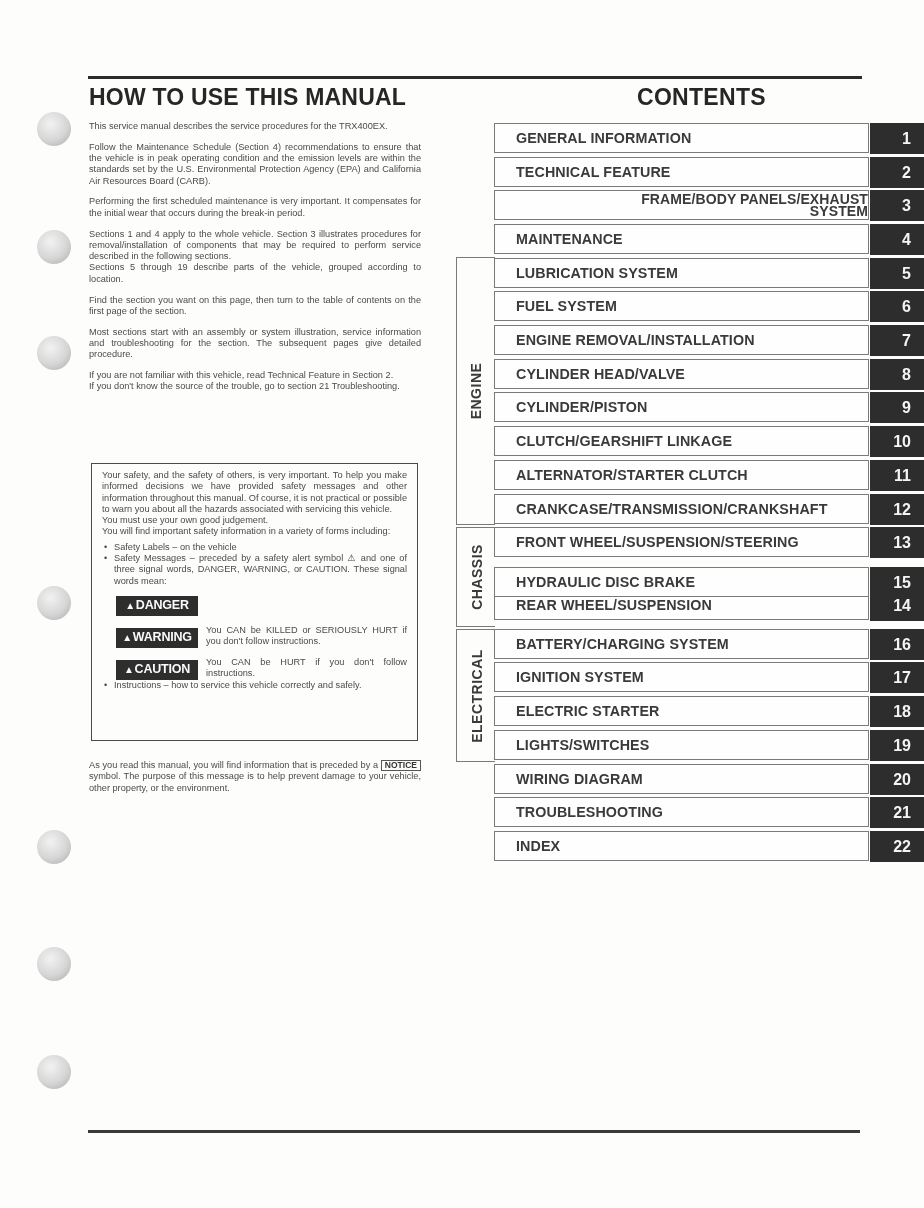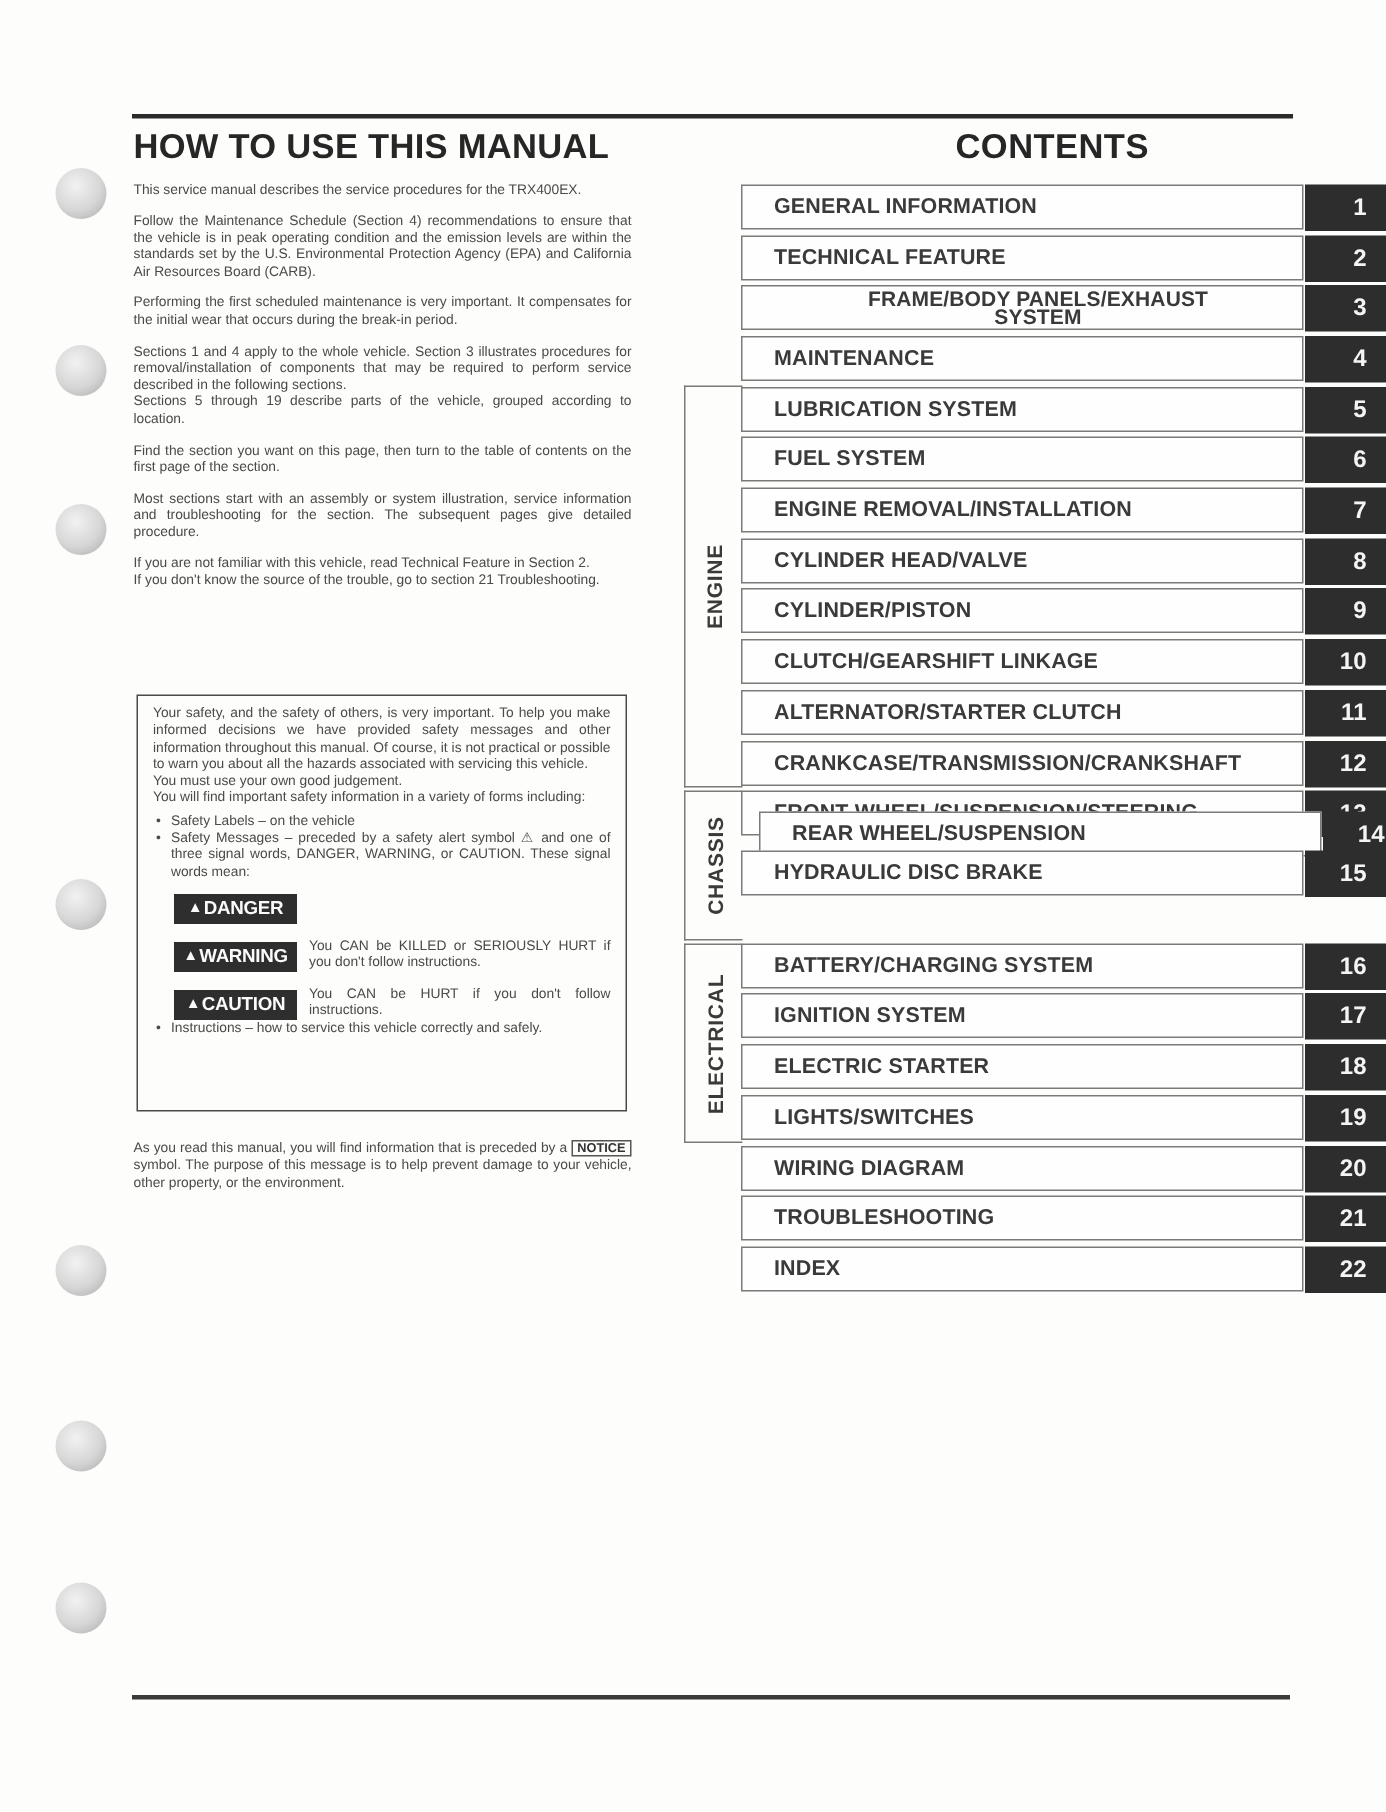--- a/index.html
+++ b/index.html
@@ -159,21 +159,21 @@
 
 <div class="toc-row" style="top:123px;">
   <div class="toc-cell">GENERAL INFORMATION</div>
   <div class="toc-num">1</div>
 </div>
 <div class="toc-row" style="top:157px;">
   <div class="toc-cell">TECHNICAL FEATURE</div>
   <div class="toc-num">2</div>
 </div>
 <div class="toc-row" style="top:190px;">
-  <div class="toc-cell two" style="flex-direction:column; align-items:center; justify-content:center;">
+  <div class="toc-cell two" style="flex-direction:column; align-items:flex-end; justify-content:center;">
     <span>FRAME/BODY PANELS/EXHAUST</span>
     <span>SYSTEM</span>
   </div>
   <div class="toc-num">3</div>
 </div>
 <div class="toc-row" style="top:224px;">
   <div class="toc-cell">MAINTENANCE</div>
   <div class="toc-num">4</div>
 </div>
 <div class="toc-row" style="top:258px;">
@@ -205,21 +205,21 @@
   <div class="toc-num">11</div>
 </div>
 <div class="toc-row" style="top:494px;">
   <div class="toc-cell">CRANKCASE/TRANSMISSION/CRANKSHAFT</div>
   <div class="toc-num">12</div>
 </div>
 <div class="toc-row" style="top:527px;">
   <div class="toc-cell">FRONT WHEEL/SUSPENSION/STEERING</div>
   <div class="toc-num">13</div>
 </div>
-<div class="toc-row" style="top:541px;margin-left:12px;">
+<div class="toc-row" style="top:590px;">
   <div class="toc-cell">REAR WHEEL/SUSPENSION</div>
   <div class="toc-num">14</div>
 </div>
 <div class="toc-row" style="top:567px;">
   <div class="toc-cell">HYDRAULIC DISC BRAKE</div>
   <div class="toc-num">15</div>
 </div>
 <div class="toc-row" style="top:629px;">
   <div class="toc-cell">BATTERY/CHARGING SYSTEM</div>
   <div class="toc-num">16</div>

